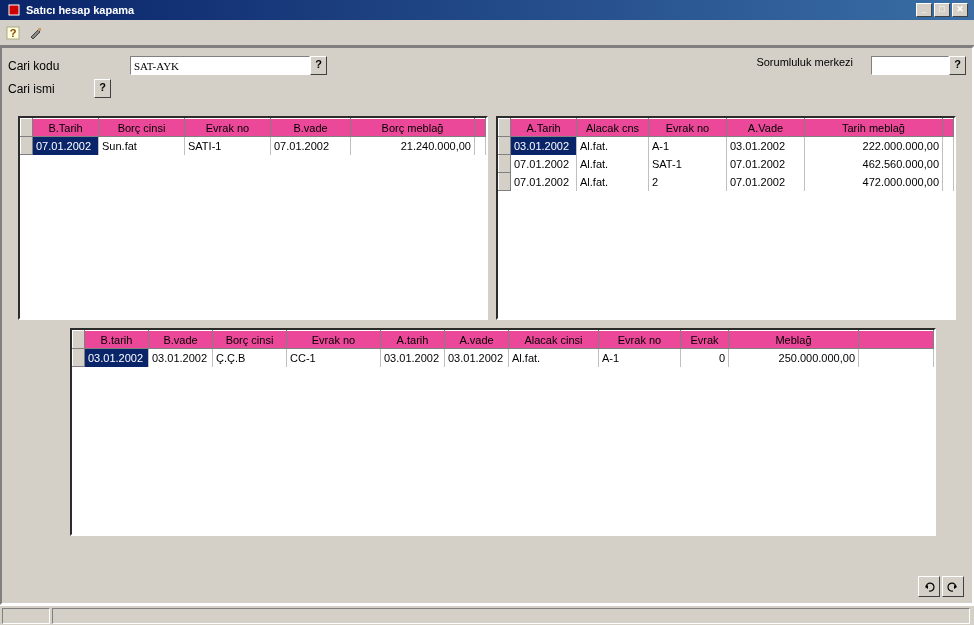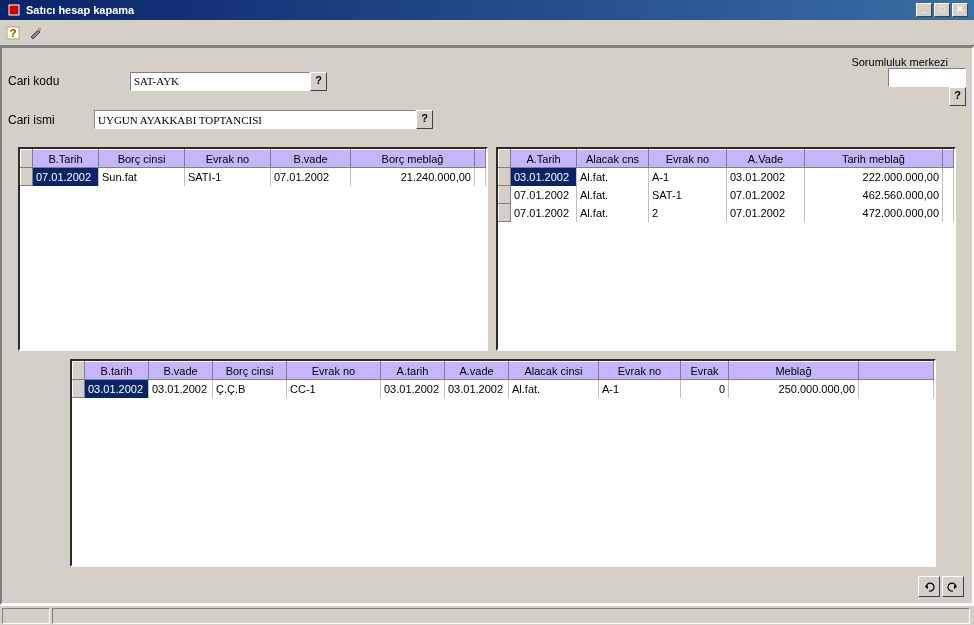--- a/index.html
+++ b/index.html
@@ -52,37 +52,37 @@
 .form-label { width: 86px; font-size: 12px; }
 .form-input {
   background: #fff; border: 1px solid #808080; border-right-color:#fff; border-bottom-color:#fff;
   height: 19px; padding: 1px 3px; font-family: Tahoma; font-size: 11px;
 }
 .lookup-btn {
   width: 17px; height: 19px; background:#d4d0c8;
   border: 1px solid #fff; border-right-color:#404040; border-bottom-color:#404040;
   font-weight: bold; font-size: 11px; text-align:center; line-height:15px; cursor:default;
 }
-.right-field { margin-left: auto; display:flex; align-items:flex-end;flex-direction:column; }
+.right-field { margin-left: auto; display:flex; align-items:flex-start; }
 .grids-top { display:flex; gap:8px; margin-top: 18px; }
 .grid-box {
   background:#fff; border: 2px inset #d4d0c8;
   border-color: #808080 #fff #fff #808080;
   height: 204px; overflow:hidden; position:relative;
 }
 .grid-box.left { width: 470px; margin-left:10px; }
 .grid-box.right { width: 460px; }
 .grid-bottom {
   background:#fff; border: 2px inset #d4d0c8;
   border-color: #808080 #fff #fff #808080;
   height: 208px; margin: 8px 30px 0 62px;
 }
 table { border-collapse: collapse; width: 100%; table-layout: fixed; }
 th {
-  background:#c4b5fd; font-weight:normal; font-size:11px;
+  background:#ec4899; font-weight:normal; font-size:11px;
   border: 1px solid; border-color: #fff #808080 #808080 #fff;
   height: 18px; padding: 0 3px; text-align:center; overflow:hidden;
 }
 td {
   font-size: 11px; padding: 1px 3px; border-right: 1px solid #c0c0c0;
   height: 18px; white-space: nowrap; overflow: hidden;
 }
 td.num { text-align: right; }
 td.sel { background:#0a246a; color:#fff; }
 .row-handle {
@@ -146,21 +146,20 @@
     <div class="lookup-btn">?</div>
     <div class="right-field">
       <span style="margin-right:18px">Sorumluluk merkezi</span>
       <input class="form-input" style="width: 78px;" value="">
       <div class="lookup-btn">?</div>
     </div>
   </div>
 
   <div class="form-row">
     <span class="form-label">Cari ismi</span>
-    <input class="form-input" style="width: 322px;" value="UYGUN AYAKKABI TOPTANCISI">
     <div class="lookup-btn">?</div>
   </div>
 
   <div class="grids-top">
 
     <div class="grid-box left">
       <table>
         <colgroup>
             <col style="width:12px">
             <col style="width:66px">

